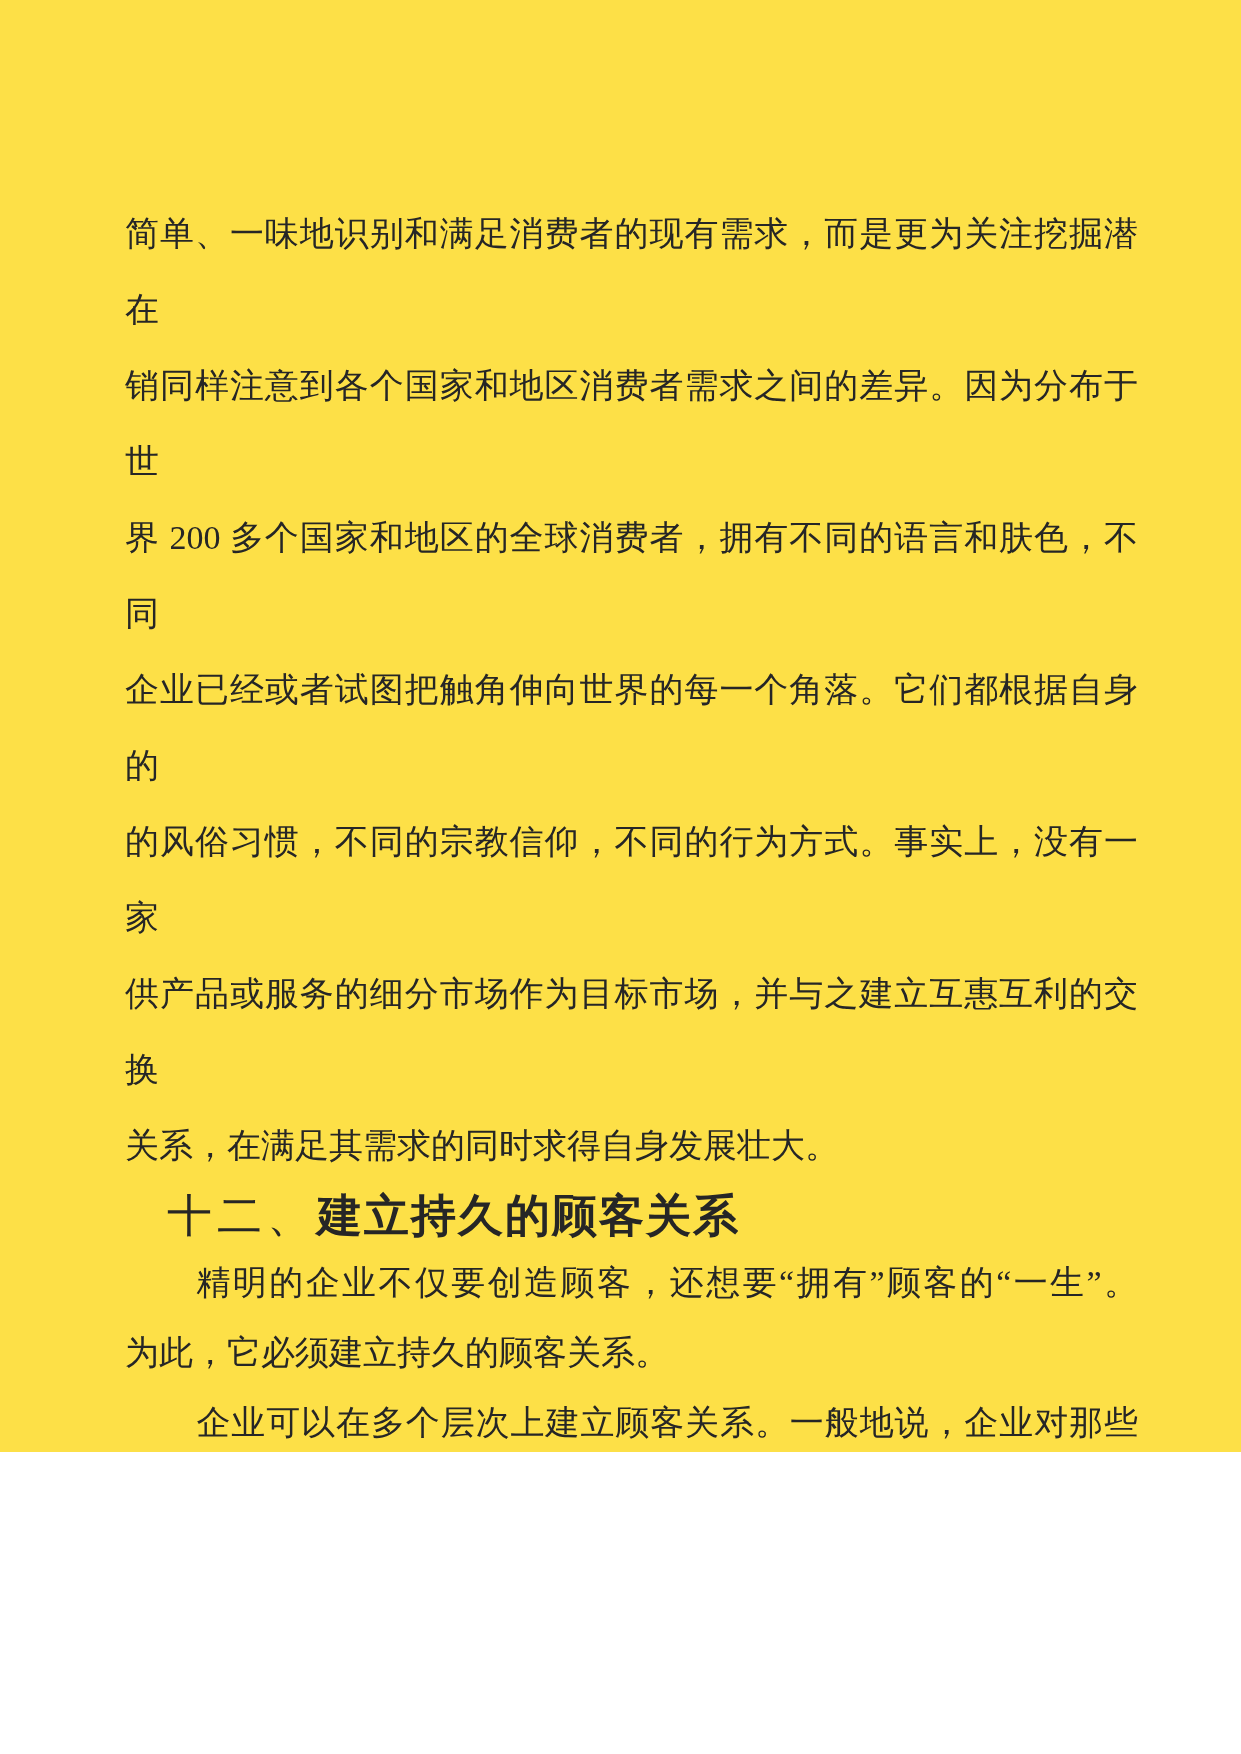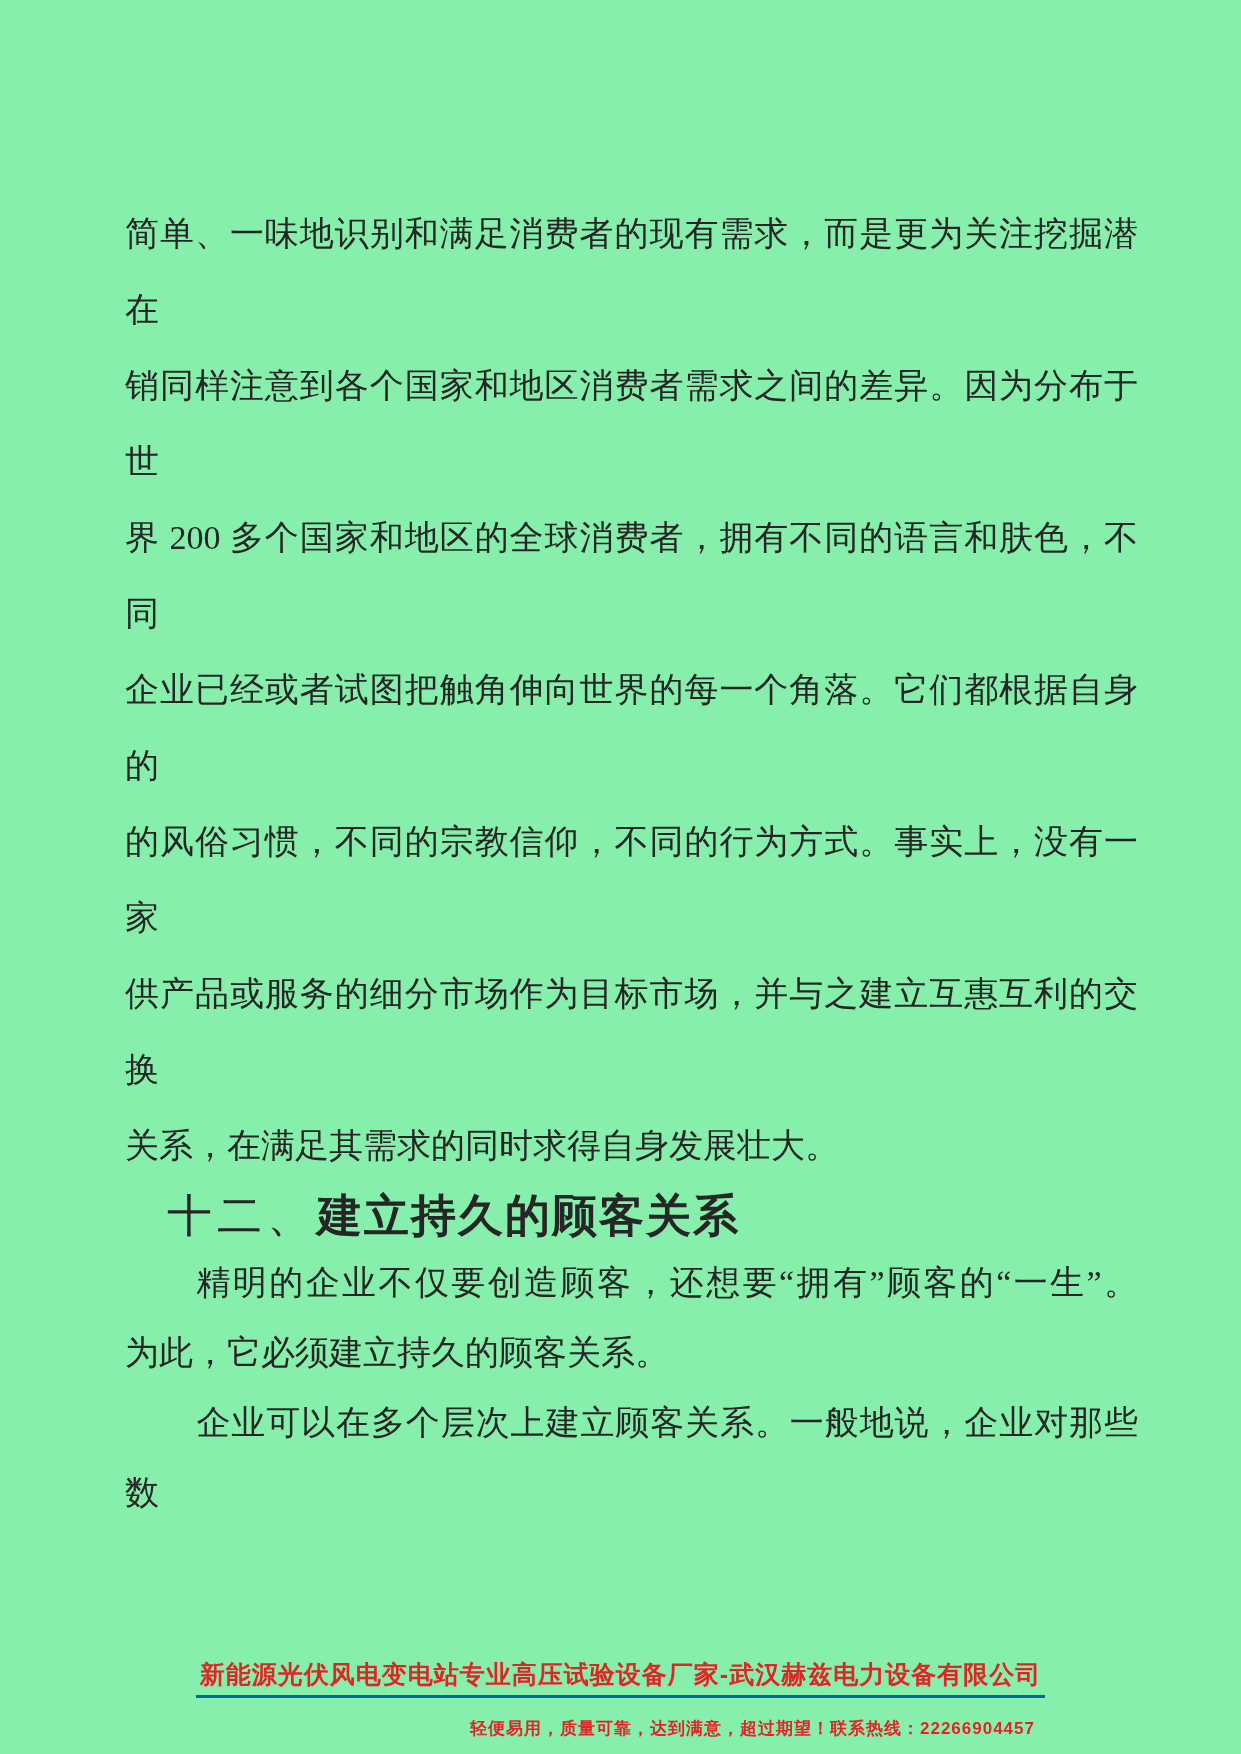--- a/index.html
+++ b/index.html
@@ -1,20 +1,20 @@
 <!DOCTYPE html>
 <html><head>
 <meta charset="utf-8">
 <style>
   html, body { margin: 0; padding: 0; background: #ffffff; }
   .page {
     position: relative;
     width: 1241px;
-    height: 1754px;
-    background: #86efac;
+    height: 1452px;
+    background: #fde047;
     font-family: "Liberation Serif", serif;
     color: #262626;
     overflow: hidden;
   }
   .content {
     position: absolute;
     left: 125px;
     top: 196px;
     width: 1013px;
   }

